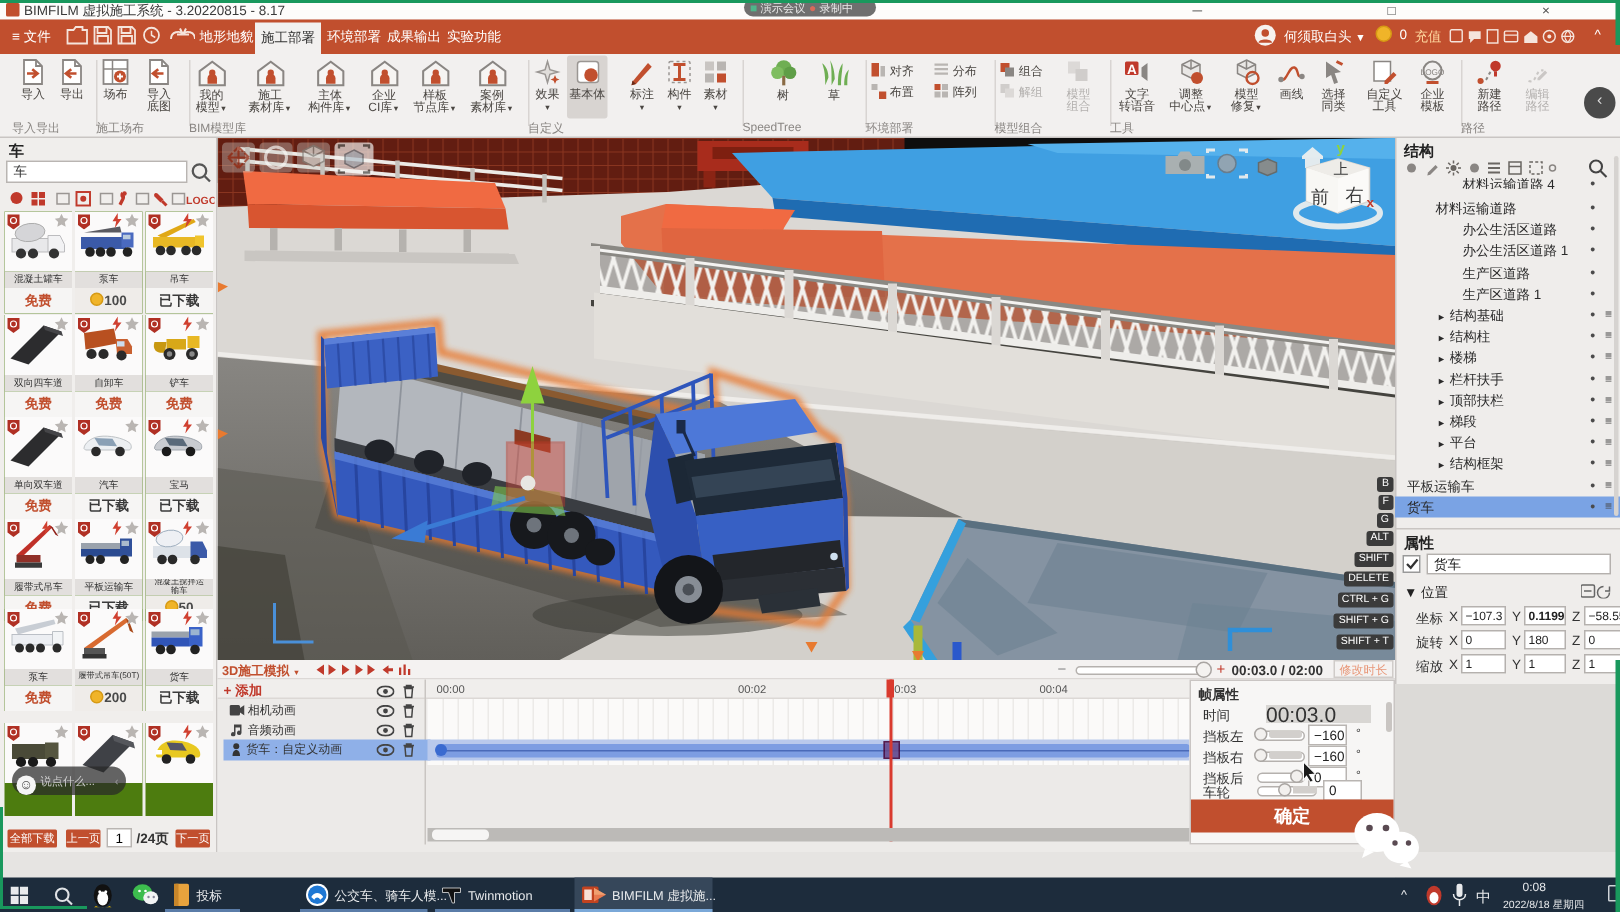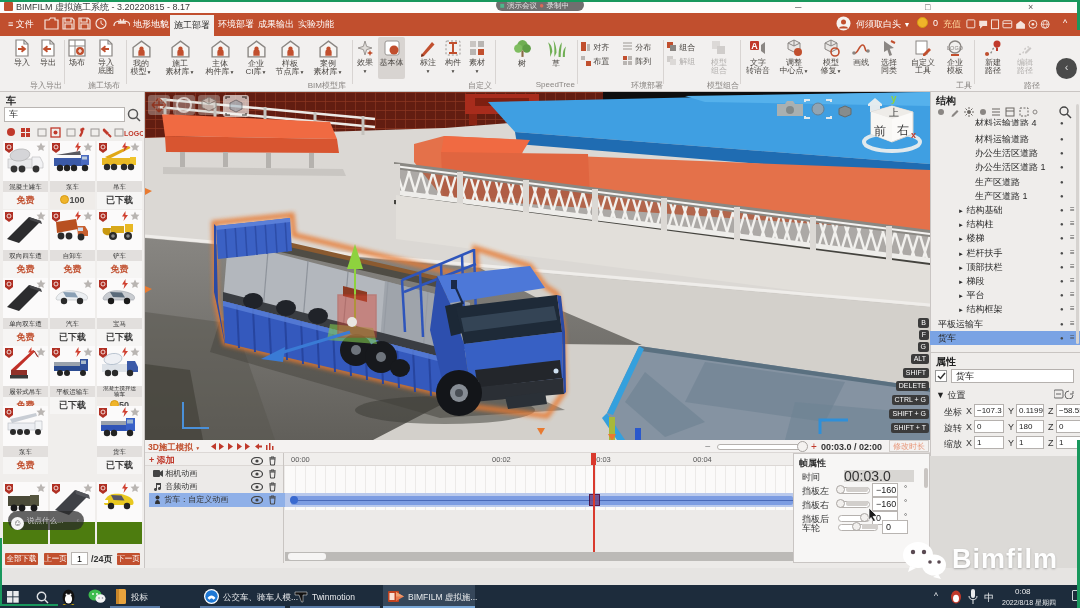--- a/index.html
+++ b/index.html
@@ -10,21 +10,21 @@
 #appico{left:4px;top:2px;width:9px;height:9px;background:#c14f2e;border-radius:1px;}
 .pill{top:-1px;height:12px;background:#6f6f6f;border-radius:6px;color:#e8e8e8;font-size:8px;line-height:13px;padding:0 7px;}
 .winbtn{top:2px;font-size:9px;color:#555;line-height:10px;}
 
 #menubar{left:0;top:13px;width:1080px;height:23px;background:#c14f2e;color:#fff;font-size:10px;}
 .mitem{top:18px;color:#fff;font-size:9px;}
 #tabactive{left:170px;top:15px;width:44px;height:21px;background:#f2f0ef;color:#333;text-align:center;line-height:21px;font-size:9px;}
 
 #ribbon{left:0;top:36px;width:1080px;height:56px;background:#f2f0ef;border-bottom:1px solid #c9c5c3;}
 .rsep{top:40px;width:1px;height:44px;background:#d8d4d2;}
-.rgl{top:44px;font-size:8px;color:#8a8683;text-align:right;}
+.rgl{top:44px;font-size:8px;color:#8a8683;text-align:left;}
 .ri{top:2px;text-align:center;font-size:8px;color:#4a4642;line-height:8px;}
 .ri .ic{display:block;margin:0 auto 1px auto;}
 .ri.dis{opacity:.38;}
 .hl{background:#d8d4d1;border-radius:2px;}
 
 #leftpanel{left:0;top:92px;width:145px;height:476px;background:#f0eeec;border-right:1px solid #c9c5c3;}
 #lp-title{left:6px;top:2px;font-size:10px;font-weight:bold;color:#222;}
 #lp-search{left:4px;top:15px;width:121px;height:15px;background:#fff;border:1px solid #b9b5b2;font-size:9px;color:#333;padding-left:4px;line-height:13px;}
 .cell{width:45px;background:#4d7c0f;}
 .thumb{left:0;top:0;width:45px;height:40px;background:#fbfafa;overflow:hidden;}
@@ -584,20 +584,40 @@
 <svg class="abs" style="left:1px;top:1px;" width="10" height="11">
         <path d="M1 1h8v7l-4 3-4-3z" fill="#b03024"></path>
         <circle cx="5" cy="5" r="2" fill="none" stroke="#fff" stroke-width=".8"></circle>
       </svg>
 <svg class="abs" style="right:2px;top:1px;" width="10" height="10">
         <path d="M5 0.5l1.4 2.9 3.1.4-2.3 2.2.6 3.1L5 7.6 2.2 9.1l.6-3.1L.5 3.8l3.1-.4z" fill="#b9b5b2"></path>
       </svg>
 <div class="abs cname" style="font-size:6.5px;">泵车</div>
       <div class="abs cprice free">免费</div>
     </div>
+<div class="abs cell" style="left:50px;top:314px;height:68px;overflow:hidden;">
+<div class="abs thumb"><svg width="45" height="40">
+          <path d="M6 26L34 6l2 2L9 28z" fill="#d86a30"></path>
+          <path d="M34 6l2 2 3 8-2.5-1.5z" fill="#a84818"></path>
+          <rect x="6" y="26" width="14" height="4" fill="#555"></rect>
+          <rect x="5" y="30" width="16" height="3" fill="#333"></rect>
+        </svg></div>
+<svg class="abs" style="left:1px;top:1px;" width="10" height="11">
+        <path d="M1 1h8v7l-4 3-4-3z" fill="#b03024"></path>
+        <circle cx="5" cy="5" r="2" fill="none" stroke="#fff" stroke-width=".8"></circle>
+      </svg>
+<svg class="abs" style="right:13px;top:1px;" width="8" height="10">
+        <path d="M4.5 0L1 5.5h2.5L2.5 10 7 4H4.5z" fill="#d04030"></path>
+      </svg>
+      <svg class="abs" style="right:2px;top:1px;" width="10" height="10">
+        <path d="M5 0.5l1.4 2.9 3.1.4-2.3 2.2.6 3.1L5 7.6 2.2 9.1l.6-3.1L.5 3.8l3.1-.4z" fill="#b9b5b2"></path>
+      </svg>
+<div class="abs cname" style="font-size:5.5px;">履带式吊车(50T)</div>
+      <div class="abs cprice" style="background:#efece9;color:#4a4a4a;"><span style="display:inline-block;width:9px;height:9px;border-radius:50%;background:#f0b429;border:1px solid #d69a14;vertical-align:-1px;"></span>200</div>
+    </div>
 <div class="abs cell" style="left:97px;top:314px;height:68px;overflow:hidden;">
 <div class="abs thumb"><svg width="45" height="40">
           <rect x="4" y="15" width="25" height="4" fill="#9aa2ac"></rect>
           <rect x="4" y="19" width="25" height="6" fill="#3055b8"></rect>
           <path d="M29 12h9v13h-9z" fill="#3a62c8"></path>
           <rect x="30" y="13.5" width="6" height="4" fill="#9ab4d0"></rect>
           <circle cx="10" cy="27" r="3.2" fill="#222"></circle>
           <circle cx="17" cy="27" r="3.2" fill="#222"></circle>
           <circle cx="33" cy="27" r="3.2" fill="#222"></circle>
         </svg></div>
@@ -1067,20 +1087,21 @@
 <div class="abs fpl" style="top:59px;">挡板后</div>
       <div class="abs slider" style="left:44px;top:61px;width:32px;"></div>
       <div class="abs sknob" style="left:66px;top:59px;"></div>
       <div class="abs fpin" style="left:78px;top:57px;width:26px;">0</div>
       <div class="abs" style="left:110px;top:58px;font-size:8px;">°</div>
 <div class="abs fpl" style="top:68px;">车轮</div>
       <div class="abs slider" style="left:44px;top:70px;width:40px;"></div>
       <div class="abs sknob" style="left:58px;top:68px;"></div>
       <div class="abs" style="left:68px;top:70px;width:16px;height:5px;background:#d2cfcc;"></div>
       <div class="abs fpin" style="left:88px;top:66px;width:26px;">0</div>
+<div class="abs" style="left:0px;top:79px;width:135px;height:22px;background:#c14f2e;color:#fff;font-size:12px;font-weight:bold;text-align:center;line-height:22px;">确定</div>
 <div class="abs" style="left:130px;top:14px;width:4px;height:20px;background:#c9c5c2;border-radius:2px;"></div>
 </div>
 <svg class="abs" style="left:722px;top:54px;" width="12" height="14">
       <path d="M2 1l8 8-4 .5 2.5 4-2 1-2.5-4L2 13z" fill="#1a1a1a" stroke="#fff" stroke-width=".7"></path>
     </svg>
 </div>
 
 <div class="abs" id="rightpanel"></div>
 <div class="abs" id="rpitems" style="left:930px;top:92px;width:150px;height:493px;">
 <div class="abs" style="left:6px;top:2px;font-size:10px;font-weight:bold;color:#222;">结构</div>
@@ -1092,21 +1113,21 @@
 <circle cx="47" cy="6" r="3" fill="#8a8683"></circle>
 <path d="M56 3h8M56 6h8M56 9h8" stroke="#6a6662" stroke-width="1.2"></path>
 <rect x="70" y="2" width="8" height="8" fill="none" stroke="#6a6662"></rect>
       <path d="M70 5h8" stroke="#6a6662"></path>
 <rect x="84" y="2" width="8" height="8" fill="none" stroke="#6a6662" stroke-dasharray="2 1.5"></rect>
 <circle cx="99" cy="6" r="2" fill="none" stroke="#8a8683"></circle>
 <circle cx="128" cy="5" r="4" fill="none" stroke="#444" stroke-width="1.4"></circle>
       <line x1="131" y1="8" x2="135" y2="12" stroke="#444" stroke-width="1.4"></line>
 </svg>
 <div class="abs tr1" style="top:24px;left:0;overflow:hidden;height:10px;"><span style="margin-left:45px;">材料运输道路 4</span><span class="sun">●</span></div>
-<div class="abs tr1" style="top:40.0px;"><span style="margin-left:45px;">材料运输道路</span><span class="sun">●</span></div>
+<div class="abs tr1" style="top:40.0px;"><span style="margin-left:27px;">材料运输道路</span><span class="sun">●</span></div>
 <div class="abs tr1" style="top:54.2px;"><span style="margin-left:45px;">办公生活区道路</span><span class="sun">●</span></div>
 <div class="abs tr1" style="top:68.4px;"><span style="margin-left:45px;text-align:right;">办公生活区道路 1</span><span class="sun">●</span></div>
 <div class="abs tr1" style="top:82.6px;"><span style="margin-left:45px;">生产区道路</span><span class="sun">●</span></div>
 <div class="abs tr1" style="top:96.8px;"><span style="margin-left:45px;">生产区道路 1</span><span class="sun">●</span></div>
 <div class="abs tr1" style="top:111.0px;"><span style="margin-left:28px;"><span style="font-size:6px;">►</span> 结构基础</span><span class="sun">●</span><span class="lst">≡</span></div>
 <div class="abs tr1" style="top:125.2px;"><span style="margin-left:28px;"><span style="font-size:6px;">►</span> 结构柱</span><span class="sun">●</span><span class="lst">≡</span></div>
 <div class="abs tr1" style="top:139.4px;"><span style="margin-left:28px;"><span style="font-size:6px;">►</span> 楼梯</span><span class="sun">●</span><span class="lst">≡</span></div>
 <div class="abs tr1" style="top:153.6px;"><span style="margin-left:28px;"><span style="font-size:6px;">►</span> 栏杆扶手</span><span class="sun">●</span><span class="lst">≡</span></div>
 <div class="abs tr1" style="top:167.8px;"><span style="margin-left:28px;"><span style="font-size:6px;">►</span> 顶部扶栏</span><span class="sun">●</span><span class="lst">≡</span></div>
 <div class="abs tr1" style="top:182.0px;"><span style="margin-left:28px;"><span style="font-size:6px;">►</span> 梯段</span><span class="sun">●</span><span class="lst">≡</span></div>
@@ -1125,21 +1146,21 @@
 <svg class="abs" style="left:124px;top:297px;" width="24" height="10">
       <rect x="0" y="1" width="9" height="8" rx="1" fill="none" stroke="#666"></rect>
       <path d="M2 5h5" stroke="#666"></path>
       <path d="M15 2a4 4 0 104 4" fill="none" stroke="#666"></path>
       <path d="M19 2v3h-3" fill="none" stroke="#666"></path>
     </svg>
 <div class="abs" style="left:14px;top:314px;font-size:9px;color:#333;">坐标</div>
     <div class="abs" style="left:36px;top:314px;font-size:9px;color:#333;">X</div>
     <div class="abs" style="left:44px;top:312px;width:30px;height:13px;background:#fff;border:1px solid #b5b1ae;font-size:8px;line-height:12px;padding-left:2px;color:#222;">−107.3</div>
     <div class="abs" style="left:78px;top:314px;font-size:9px;color:#333;">Y</div>
-    <div class="abs" style="left:86px;top:312px;width:28px;height:13px;background:#fff;border:1px solid #b5b1ae;font-size:8px;line-height:12px;padding-left:2px;color:#222;">0.1199</div>
+    <div class="abs" style="left:86px;top:312px;width:28px;height:13px;background:#fff;border:1px solid #b5b1ae;font-size:8px;line-height:12px;padding-left:2px;color:#222;font-weight:bold;">0.1199</div>
     <div class="abs" style="left:118px;top:314px;font-size:9px;color:#333;">Z</div>
     <div class="abs" style="left:126px;top:312px;width:28px;height:13px;background:#fff;border:1px solid #b5b1ae;font-size:8px;line-height:12px;padding-left:2px;color:#222;overflow:hidden;">−58.55</div>
 <div class="abs" style="left:14px;top:330px;font-size:9px;color:#333;">旋转</div>
     <div class="abs" style="left:36px;top:330px;font-size:9px;color:#333;">X</div>
     <div class="abs" style="left:44px;top:328px;width:30px;height:13px;background:#fff;border:1px solid #b5b1ae;font-size:8px;line-height:12px;padding-left:2px;color:#222;">0</div>
     <div class="abs" style="left:78px;top:330px;font-size:9px;color:#333;">Y</div>
     <div class="abs" style="left:86px;top:328px;width:28px;height:13px;background:#fff;border:1px solid #b5b1ae;font-size:8px;line-height:12px;padding-left:2px;color:#222;">180</div>
     <div class="abs" style="left:118px;top:330px;font-size:9px;color:#333;">Z</div>
     <div class="abs" style="left:126px;top:328px;width:28px;height:13px;background:#fff;border:1px solid #b5b1ae;font-size:8px;line-height:12px;padding-left:2px;color:#222;overflow:hidden;">0</div>
 <div class="abs" style="left:14px;top:346px;font-size:9px;color:#333;">缩放</div>
@@ -1226,20 +1247,19 @@
 <svg class="abs" style="left:0;top:0;" width="52" height="40">
       <ellipse cx="20" cy="15" rx="15" ry="13" fill="#fff"></ellipse>
       <path d="M12 26l-2 6 8-4z" fill="#fff"></path>
       <circle cx="15" cy="12" r="2.2" fill="#5a4a52"></circle>
       <circle cx="26" cy="12" r="2.2" fill="#5a4a52"></circle>
       <ellipse cx="36" cy="25" rx="12" ry="10.5" fill="#fff"></ellipse>
       <path d="M40 34l3 5-8-2z" fill="#fff"></path>
       <circle cx="32" cy="22" r="1.8" fill="#5a4a52"></circle>
       <circle cx="41" cy="22" r="1.8" fill="#5a4a52"></circle>
     </svg>
-<div class="abs" style="left:54px;top:4px;font-size:27px;color:#fefefe;text-shadow:0 1px 2px rgba(120,120,120,.55);font-weight:bold;letter-spacing:1px;">Bimfilm</div>
 </div>
 
 <div class="abs grn" style="left:0;top:0;width:1080px;height:2px;"></div>
 <div class="abs grn" style="left:1077px;top:0;width:3px;height:30px;"></div>
 <div class="abs grn" style="left:1077px;top:440px;width:3px;height:168px;"></div>
 <div class="abs grn" style="left:0;top:538px;width:2px;height:66px;"></div>
 <div class="abs grn" style="left:0;top:604px;width:58px;height:2px;"></div>
 
 </body></html>

